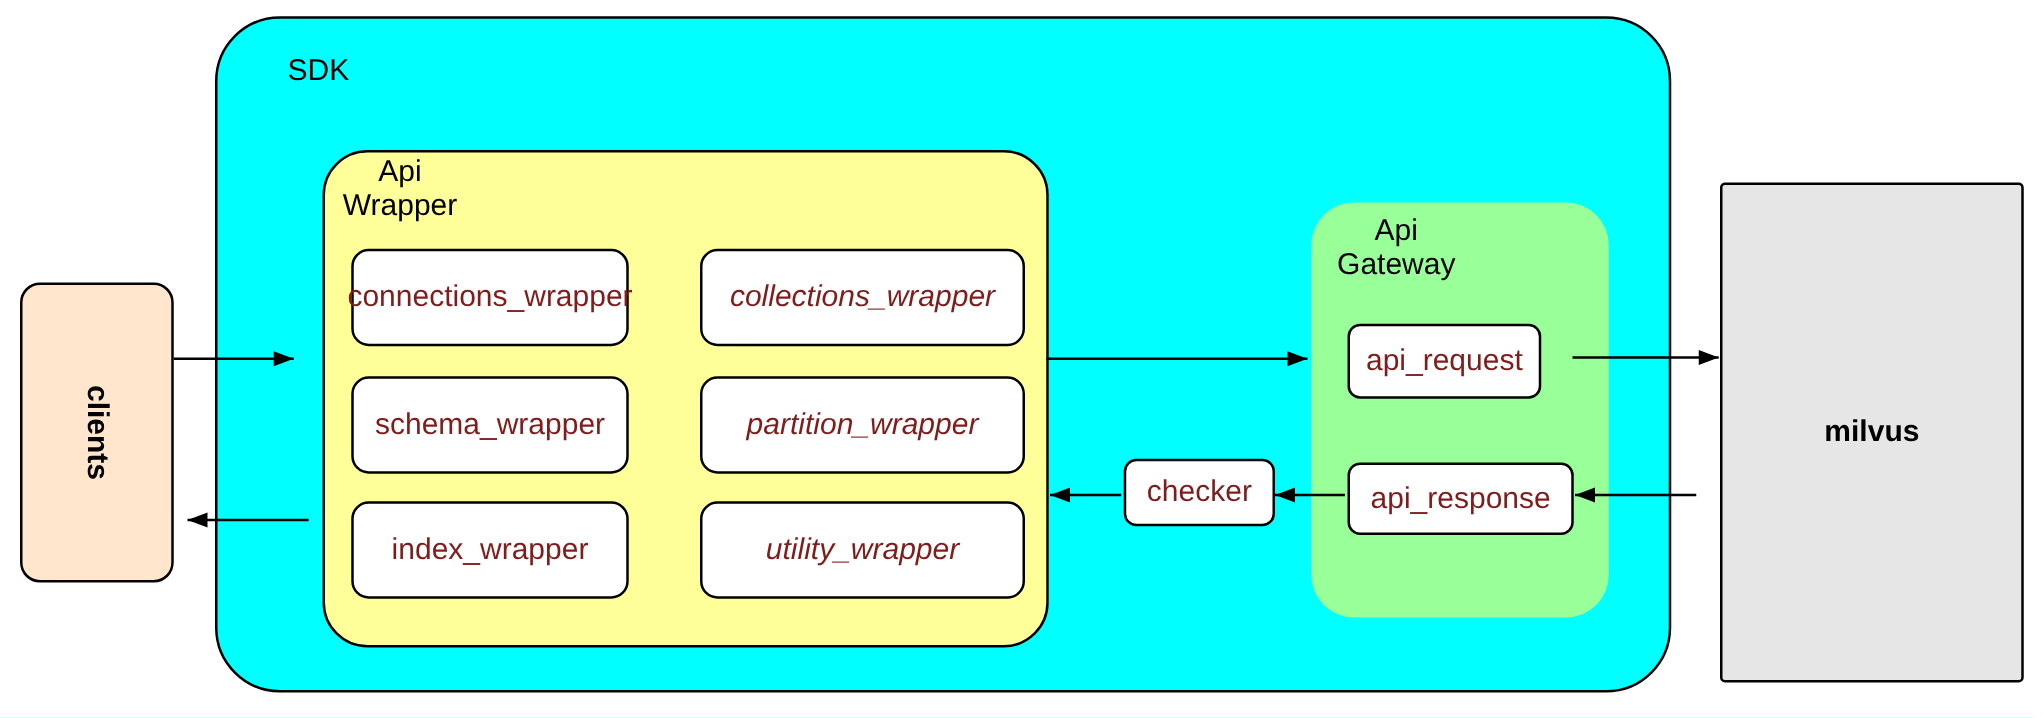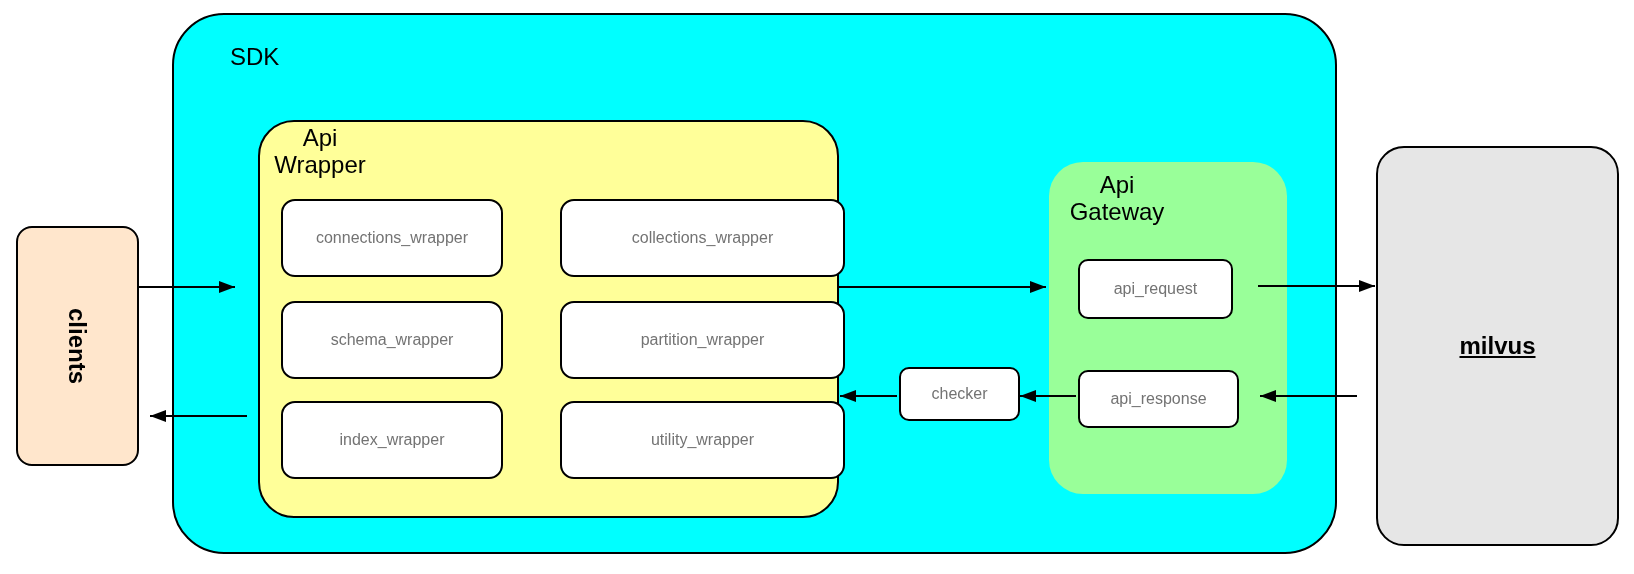--- a/index.html
+++ b/index.html
@@ -39,22 +39,22 @@
   }
   .clients {
     left: 16px; top: 226px; width: 123px; height: 240px;
     background: var(--color-clients, #ffe6cc);
     border-radius: 16px;
     display: flex; align-items: center; justify-content: center;
   }
   .milvus {
     left: 1376px; top: 146px; width: 243px; height: 400px;
     background: var(--color-milvus, #e6e6e6);
-    border-radius: 28px;
-    display: flex; align-items: center; justify-content: center; text-decoration: underline;
+    border-radius: 4px;
+    display: flex; align-items: center; justify-content: center;
   }
   
   .clabel {
     position: absolute;
     font-weight: normal;
     font-size: 24px;
     color: #000;
     white-space: pre-line;
     line-height: 1.12;
   }
@@ -66,32 +66,32 @@
     transform: rotate(90deg); white-space: nowrap;
   }
   .milvus-label { font-weight: bold; font-size: 24px; color: #000; }
   
   .wnode {
     position: absolute;
     box-sizing: border-box;
     background: var(--color-node, #ffffff);
     border: 2px solid var(--color-border, #000000);
     display: flex; align-items: center; justify-content: center;
-    font-size: 16px;
-    color: #737373;
+    font-size: 24px;
+    color: #7f1d1d;
     border-radius: 14px;
   }
   .col1 { left: 21px;  width: 222px; }
-  .col2 { left: 300px; width: 285px; }
+  .col2 { left: 300px; width: 260px; font-style: italic; }
   .row1 { top: 77px;  height: 78px; }
   .row2 { top: 179px; height: 78px; }
   .row3 { top: 279px; height: 78px; }
   .checker { left: 725px; top: 352px; width: 121px; height: 54px; border-radius: 10px; }
   .req  { left: 29px; top: 97px;  width: 155px; height: 60px; border-radius: 10px; }
-  .resp { left: 29px; top: 208px; width: 161px; height: 58px; border-radius: 10px; }
+  .resp { left: 29px; top: 208px; width: 181px; height: 58px; border-radius: 10px; }
   
   .arrows {
     position: absolute;
     left: 0; top: 0;
     width: 1634px; height: 574px;
     pointer-events: none;
     z-index: 10;
   }
   .arrows line { stroke: var(--color-arrow, #000000); stroke-width: 2; }
   .arrows .head { fill: var(--color-arrow, #000000); }

